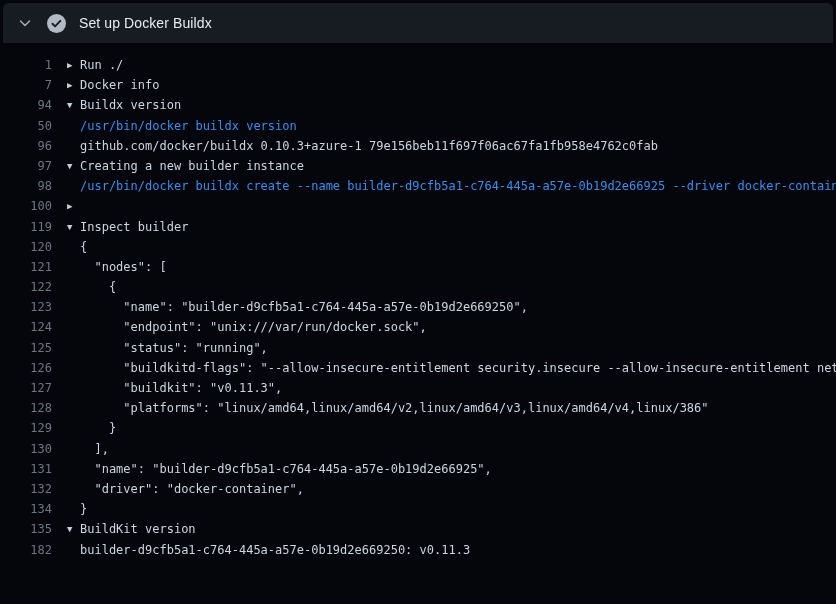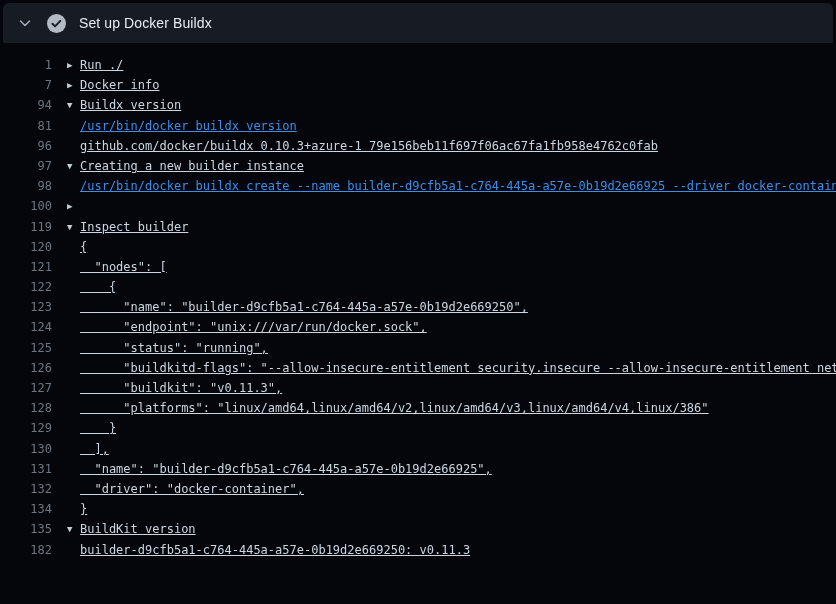--- a/index.html
+++ b/index.html
@@ -52,21 +52,21 @@
   }
   .log-line .num{
     flex:0 0 52px;width:52px;text-align:right;
     color:var(--num-color);
     cursor:pointer;
   }
   .log-line .arrow{
     flex:0 0 28px;width:28px;padding-left:15px;
     font-size:9px;color:#c3ced8;
   }
-  .log-line .text{color:var(--text-color);text-decoration:underline;}
+  .log-line .text{color:var(--text-color);}
   .log-line.command .text{color:var(--command-color);}
   .log-line.group{cursor:pointer;}
 </style>
 </head>
 <body>
 
 <div class="log-container">
 
   <div class="log-header">
     <svg class="chev" viewBox="0 0 16 16">
@@ -89,21 +89,21 @@
       <span class="num">7</span>
       <span class="arrow">▶</span>
       <span class="text">Docker info</span>
     </div>
       <div class="log-line group">
       <span class="num">94</span>
       <span class="arrow">▼</span>
       <span class="text">Buildx version</span>
     </div>
       <div class="log-line command">
-      <span class="num">81</span>
+      <span class="num">50</span>
       <span class="arrow"></span>
       <span class="text">/usr/bin/docker buildx version</span>
     </div>
       <div class="log-line output">
       <span class="num">96</span>
       <span class="arrow"></span>
       <span class="text">github.com/docker/buildx 0.10.3+azure-1 79e156beb11f697f06ac67fa1fb958e4762c0fab</span>
     </div>
       <div class="log-line group">
       <span class="num">97</span>

